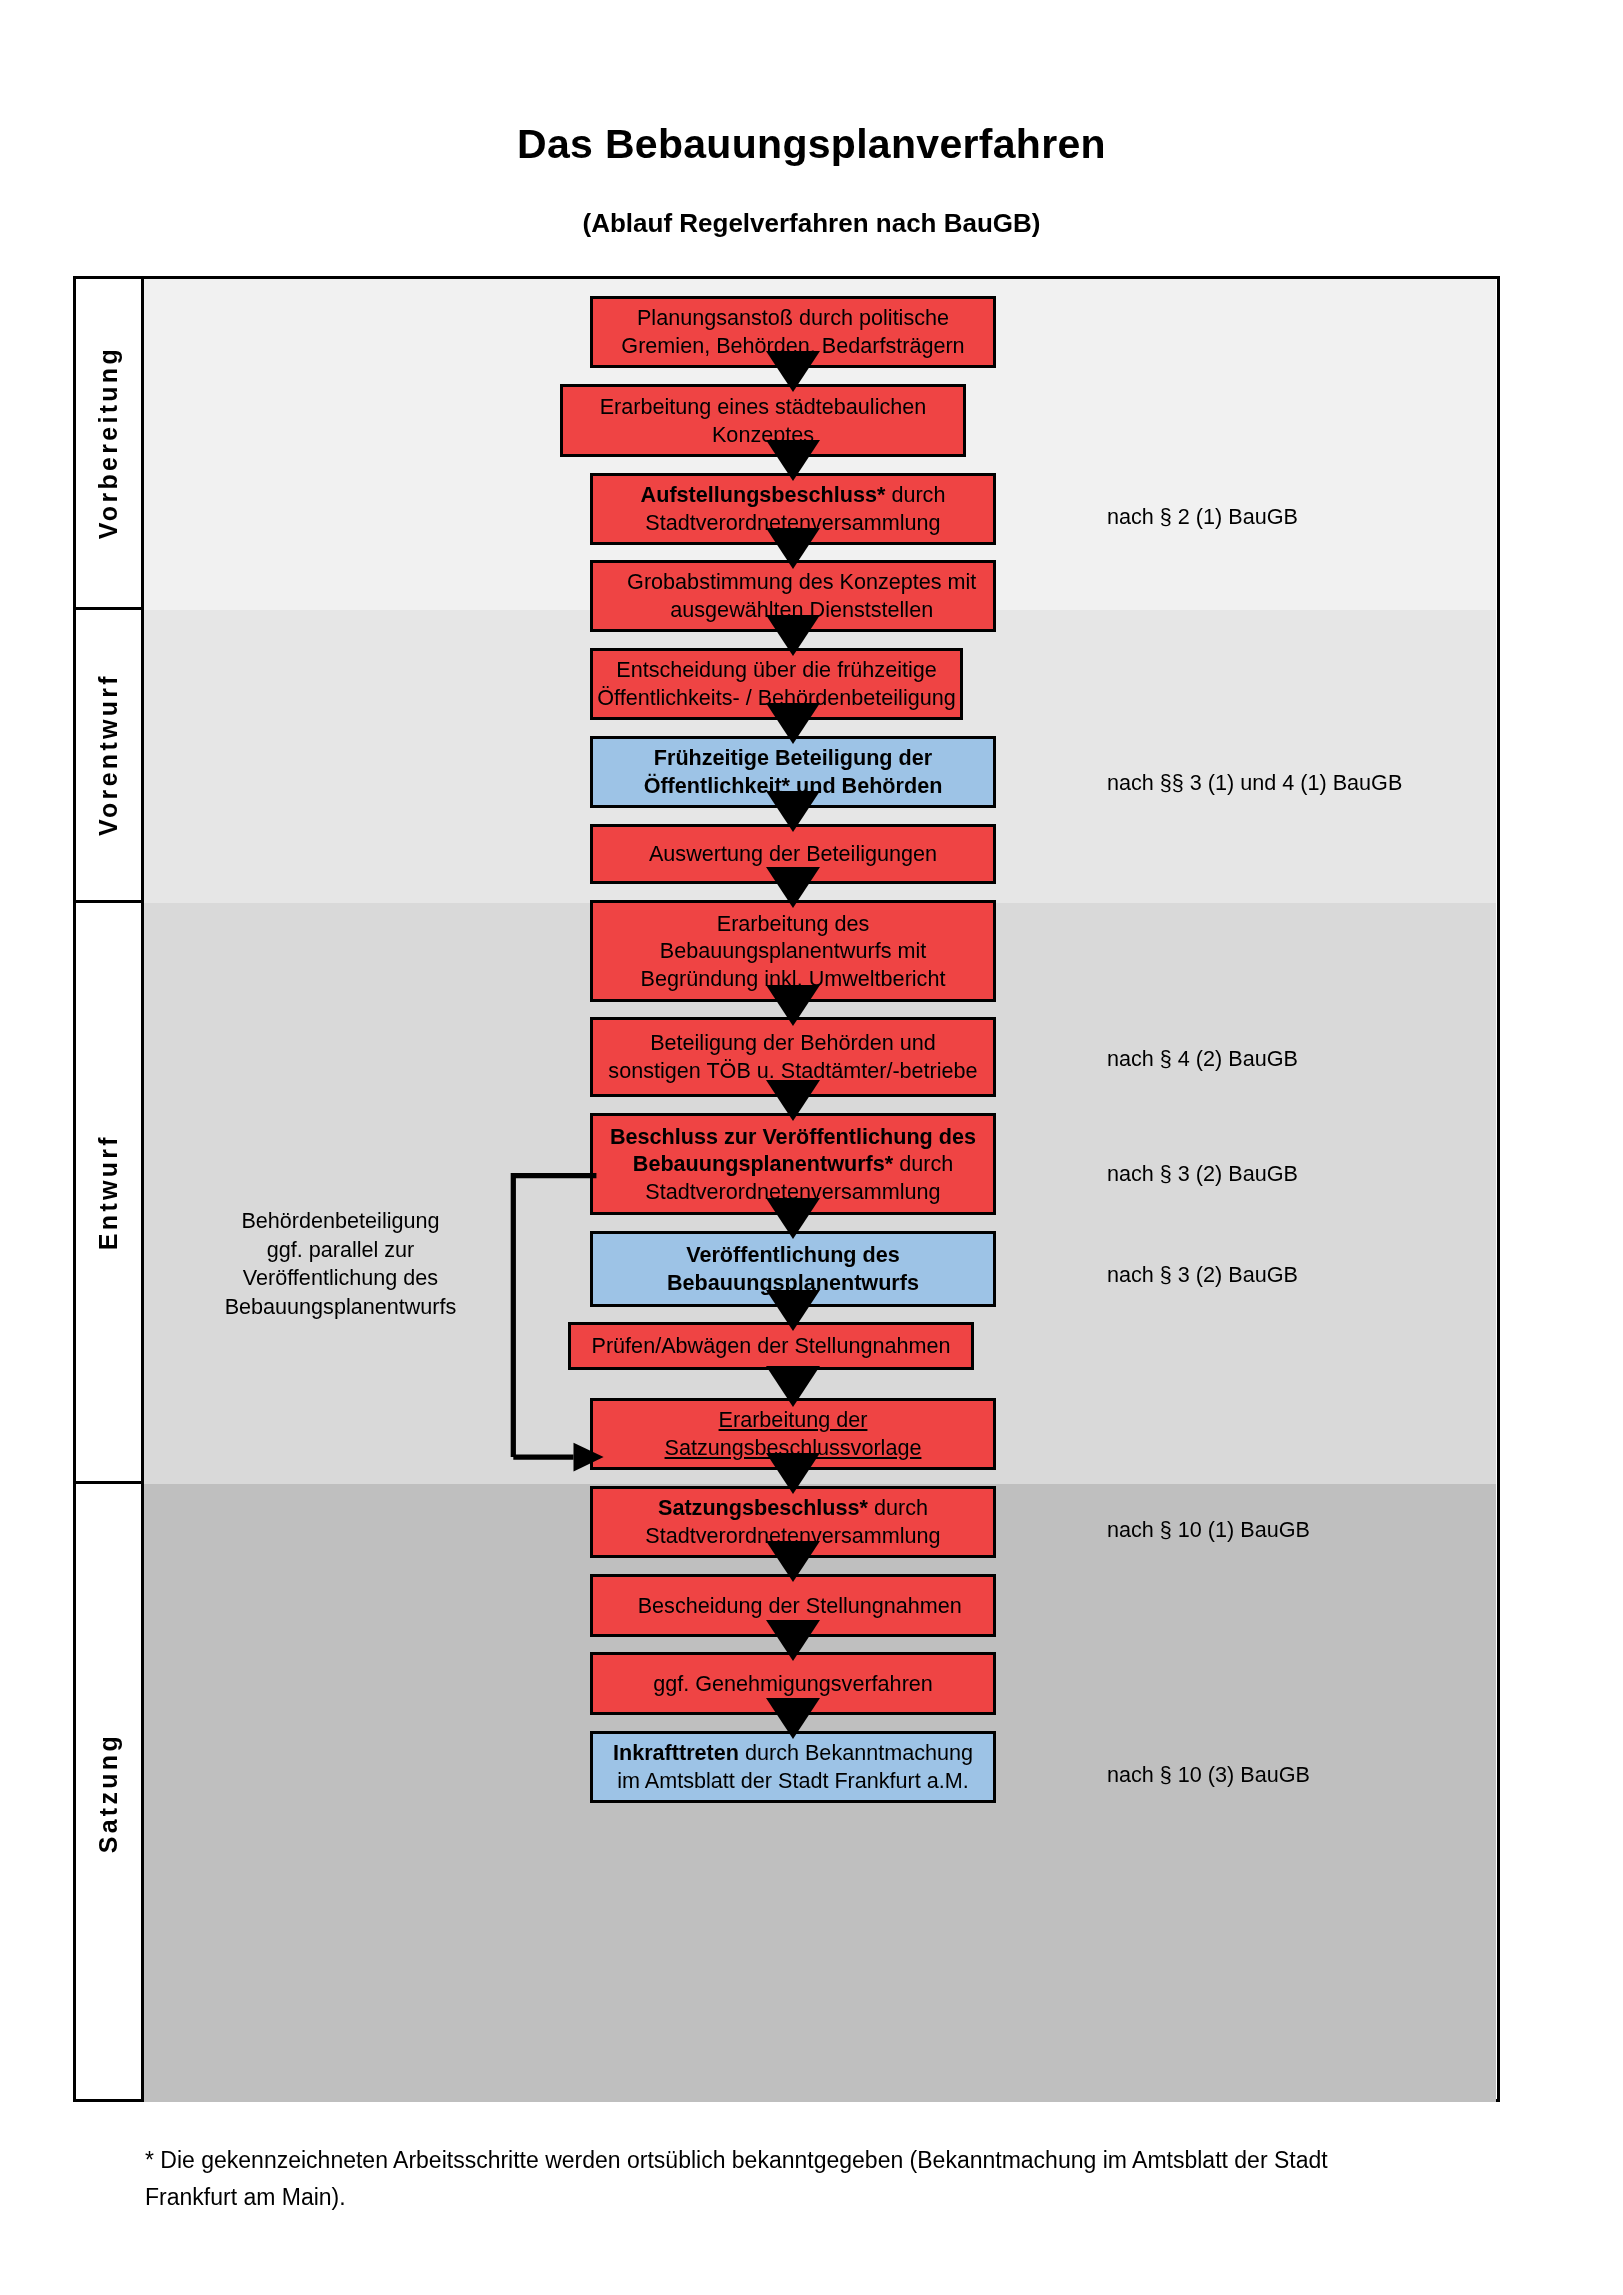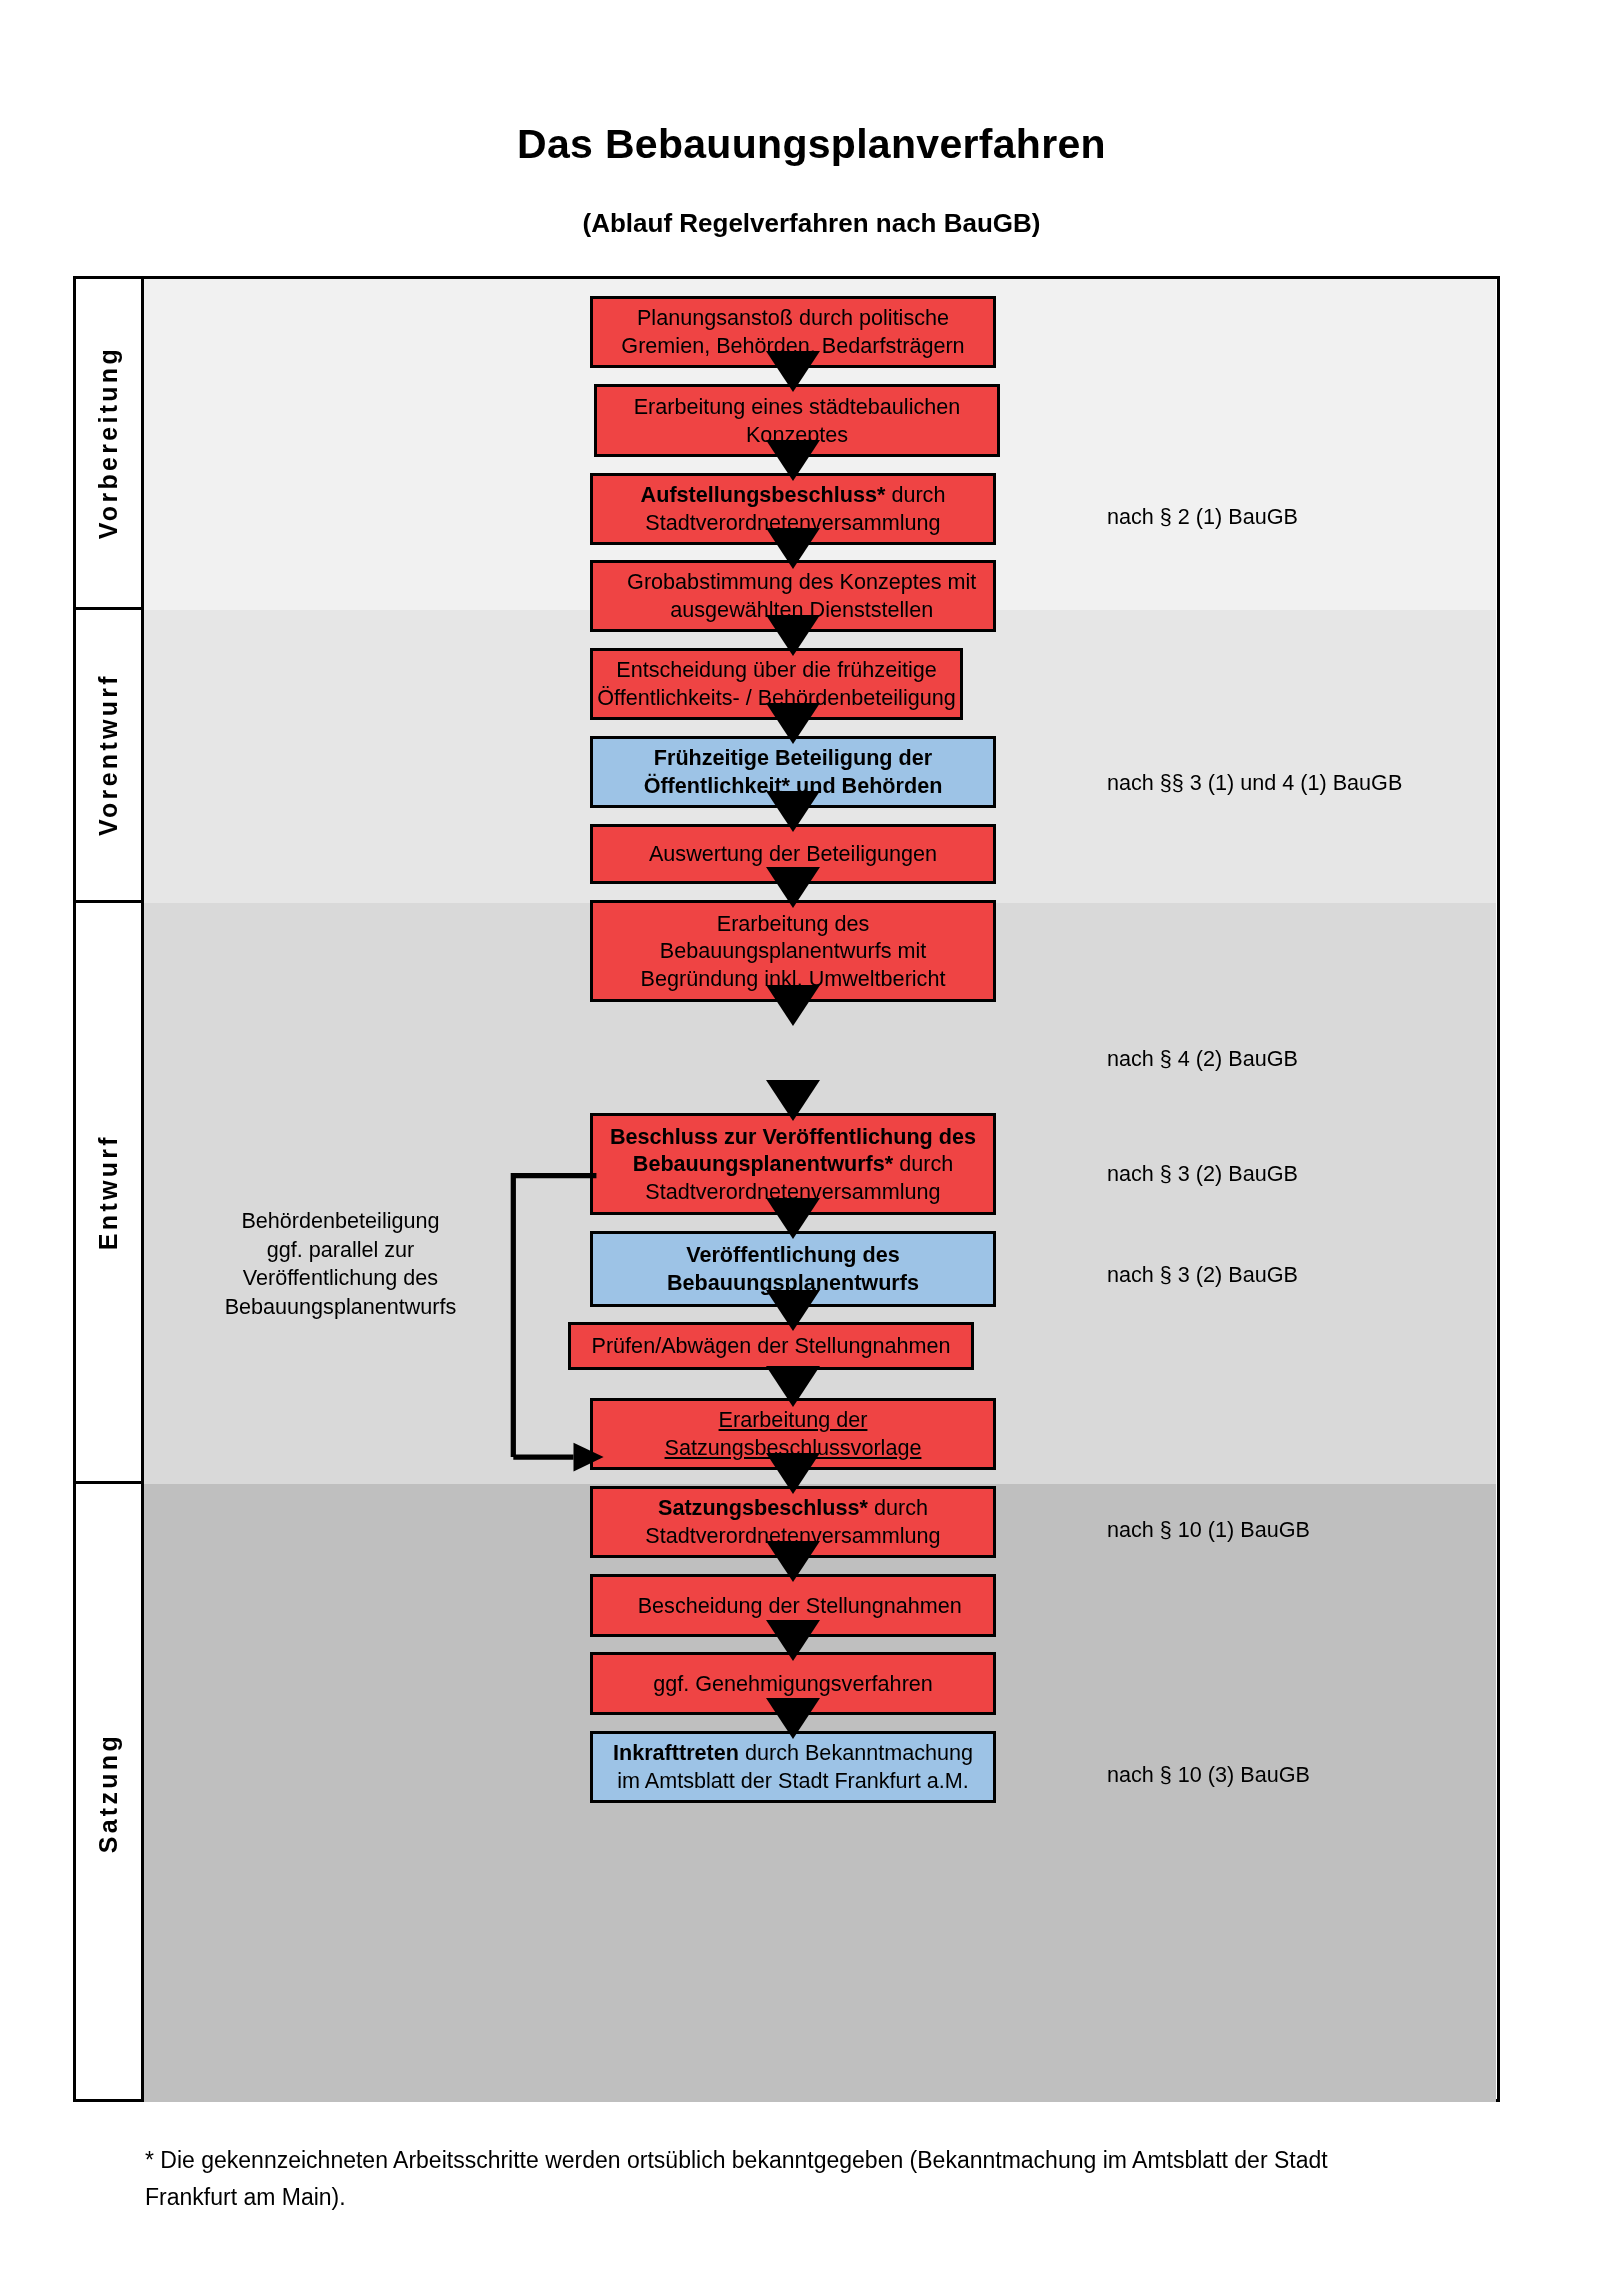--- a/index.html
+++ b/index.html
@@ -183,21 +183,21 @@
     <line x1="668" y1="1800" x2="760" y2="1800" stroke="#000000" stroke-width="8"></line>
     <polygon points="760,1778 806,1800 760,1822" fill="#000000"></polygon>
   </svg>
 
   <div class="fbox" style="left:514px;top:17px;width:406px;height:72px;">
     <span class="ln">Planungsanstoß durch politische</span>
     <span class="ln">Gremien, Behörden, Bedarfsträgern</span>
   </div>
   <div class="arrow" style="left:690px;top:72px;"></div>
 
-  <div class="fbox" style="left:518px;top:105px;width:406px;height:73px;">
+  <div class="fbox" style="left:484px;top:105px;width:406px;height:73px;">
     <span class="ln">Erarbeitung eines städtebaulichen</span>
     <span class="ln">Konzeptes</span>
   </div>
   <div class="arrow" style="left:690px;top:161px;"></div>
 
   <div class="fbox" style="left:514px;top:194px;width:406px;height:72px;">
     <span class="ln"><b class="b">Aufstellungsbeschluss*</b> durch</span>
     <span class="ln">Stadtverordnetenversammlung</span>
   </div>
   <div class="arrow" style="left:690px;top:249px;"></div>
@@ -225,20 +225,24 @@
   </div>
   <div class="arrow" style="left:690px;top:588px;"></div>
 
   <div class="fbox" style="left:514px;top:621px;width:406px;height:102px;">
     <span class="ln">Erarbeitung des</span>
     <span class="ln">Bebauungsplanentwurfs mit</span>
     <span class="ln">Begründung inkl. Umweltbericht</span>
   </div>
   <div class="arrow" style="left:690px;top:706px;"></div>
 
+  <div class="fbox" style="left:514px;top:738px;width:406px;height:80px;">
+    <span class="ln">Beteiligung der Behörden und</span>
+    <span class="ln">sonstigen TÖB u. Stadtämter/-betriebe</span>
+  </div>
   <div class="arrow" style="left:690px;top:801px;"></div>
 
   <div class="fbox" style="left:514px;top:834px;width:406px;height:102px;">
     <span class="ln b">Beschluss zur Veröffentlichung des</span>
     <span class="ln"><b class="b">Bebauungsplanentwurfs*</b> durch</span>
     <span class="ln">Stadtverordnetenversammlung</span>
   </div>
   <div class="arrow" style="left:690px;top:919px;"></div>
 
   <div class="fbox blue" style="left:514px;top:952px;width:406px;height:76px;">

